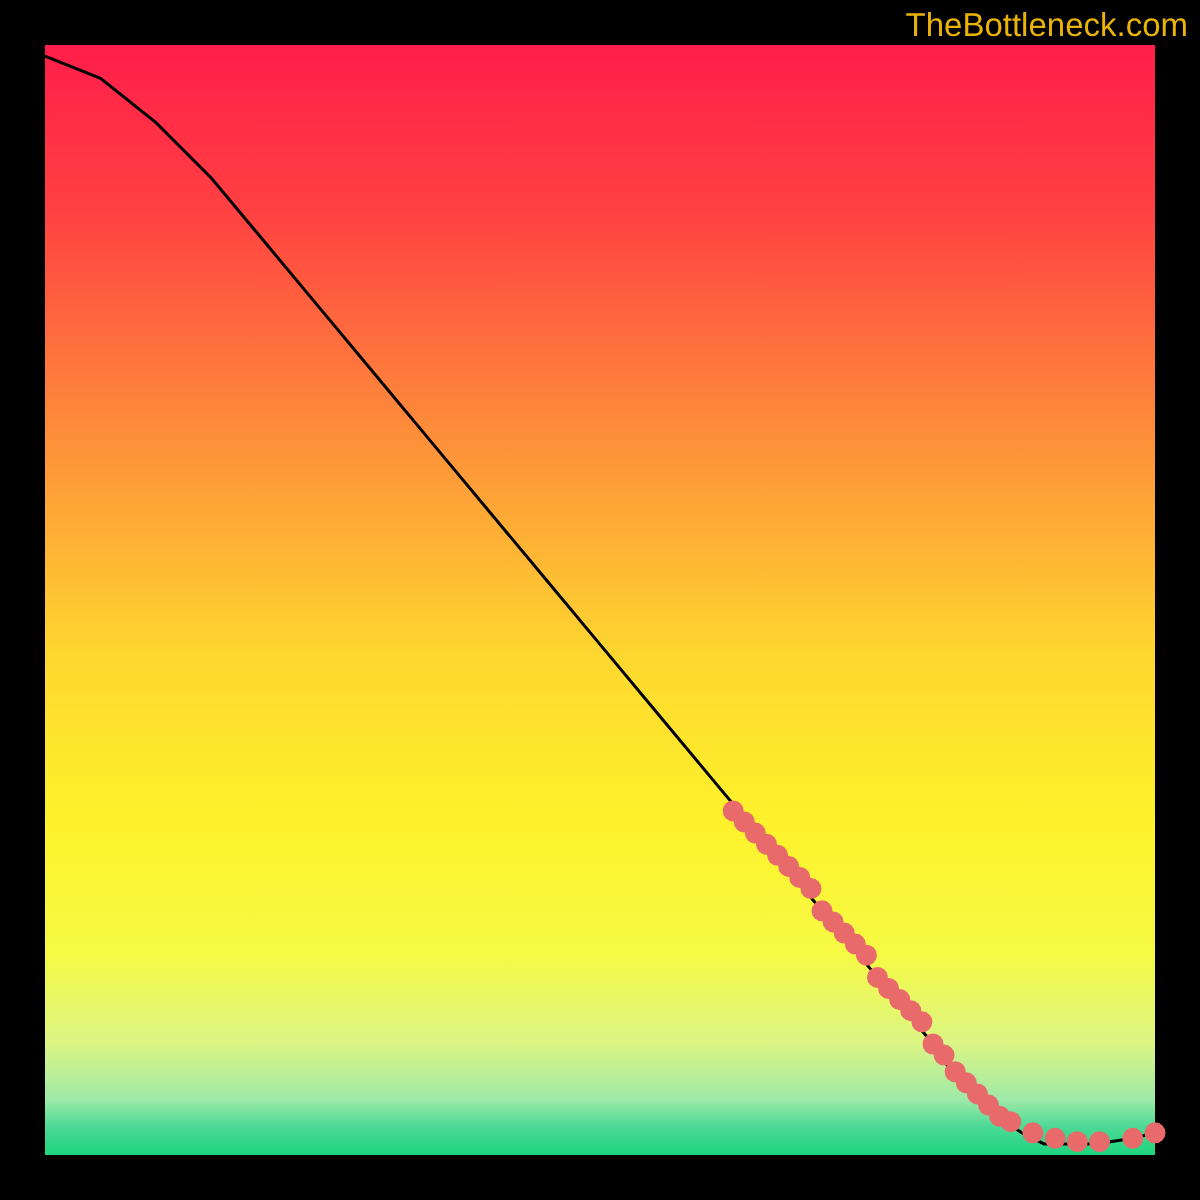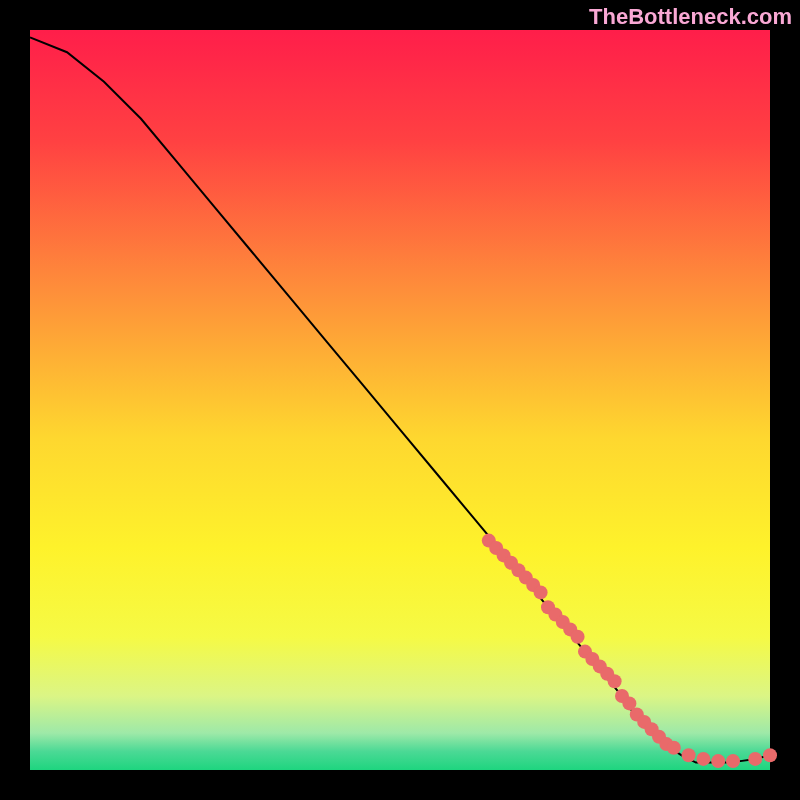--- a/index.html
+++ b/index.html
@@ -15,23 +15,23 @@
     position: absolute;
     top: 0;
     left: 0;
     width: 800px;
     height: 800px;
   }
   .watermark {
     position: absolute;
     top: 4px;
     right: 8px;
-    color: #f9a8d4;
+    color: #eab308;
     font-size: 22px;
-    font-weight: bold;
+    font-weight: normal;
     z-index: 10;
   }
 </style>
 </head>
 <body>
 
 <div class="chart-container">
   <svg id="chart-svg" width="800" height="800">
     <defs>
       <linearGradient id="bg-grad" x1="0" y1="0" x2="0" y2="1">

